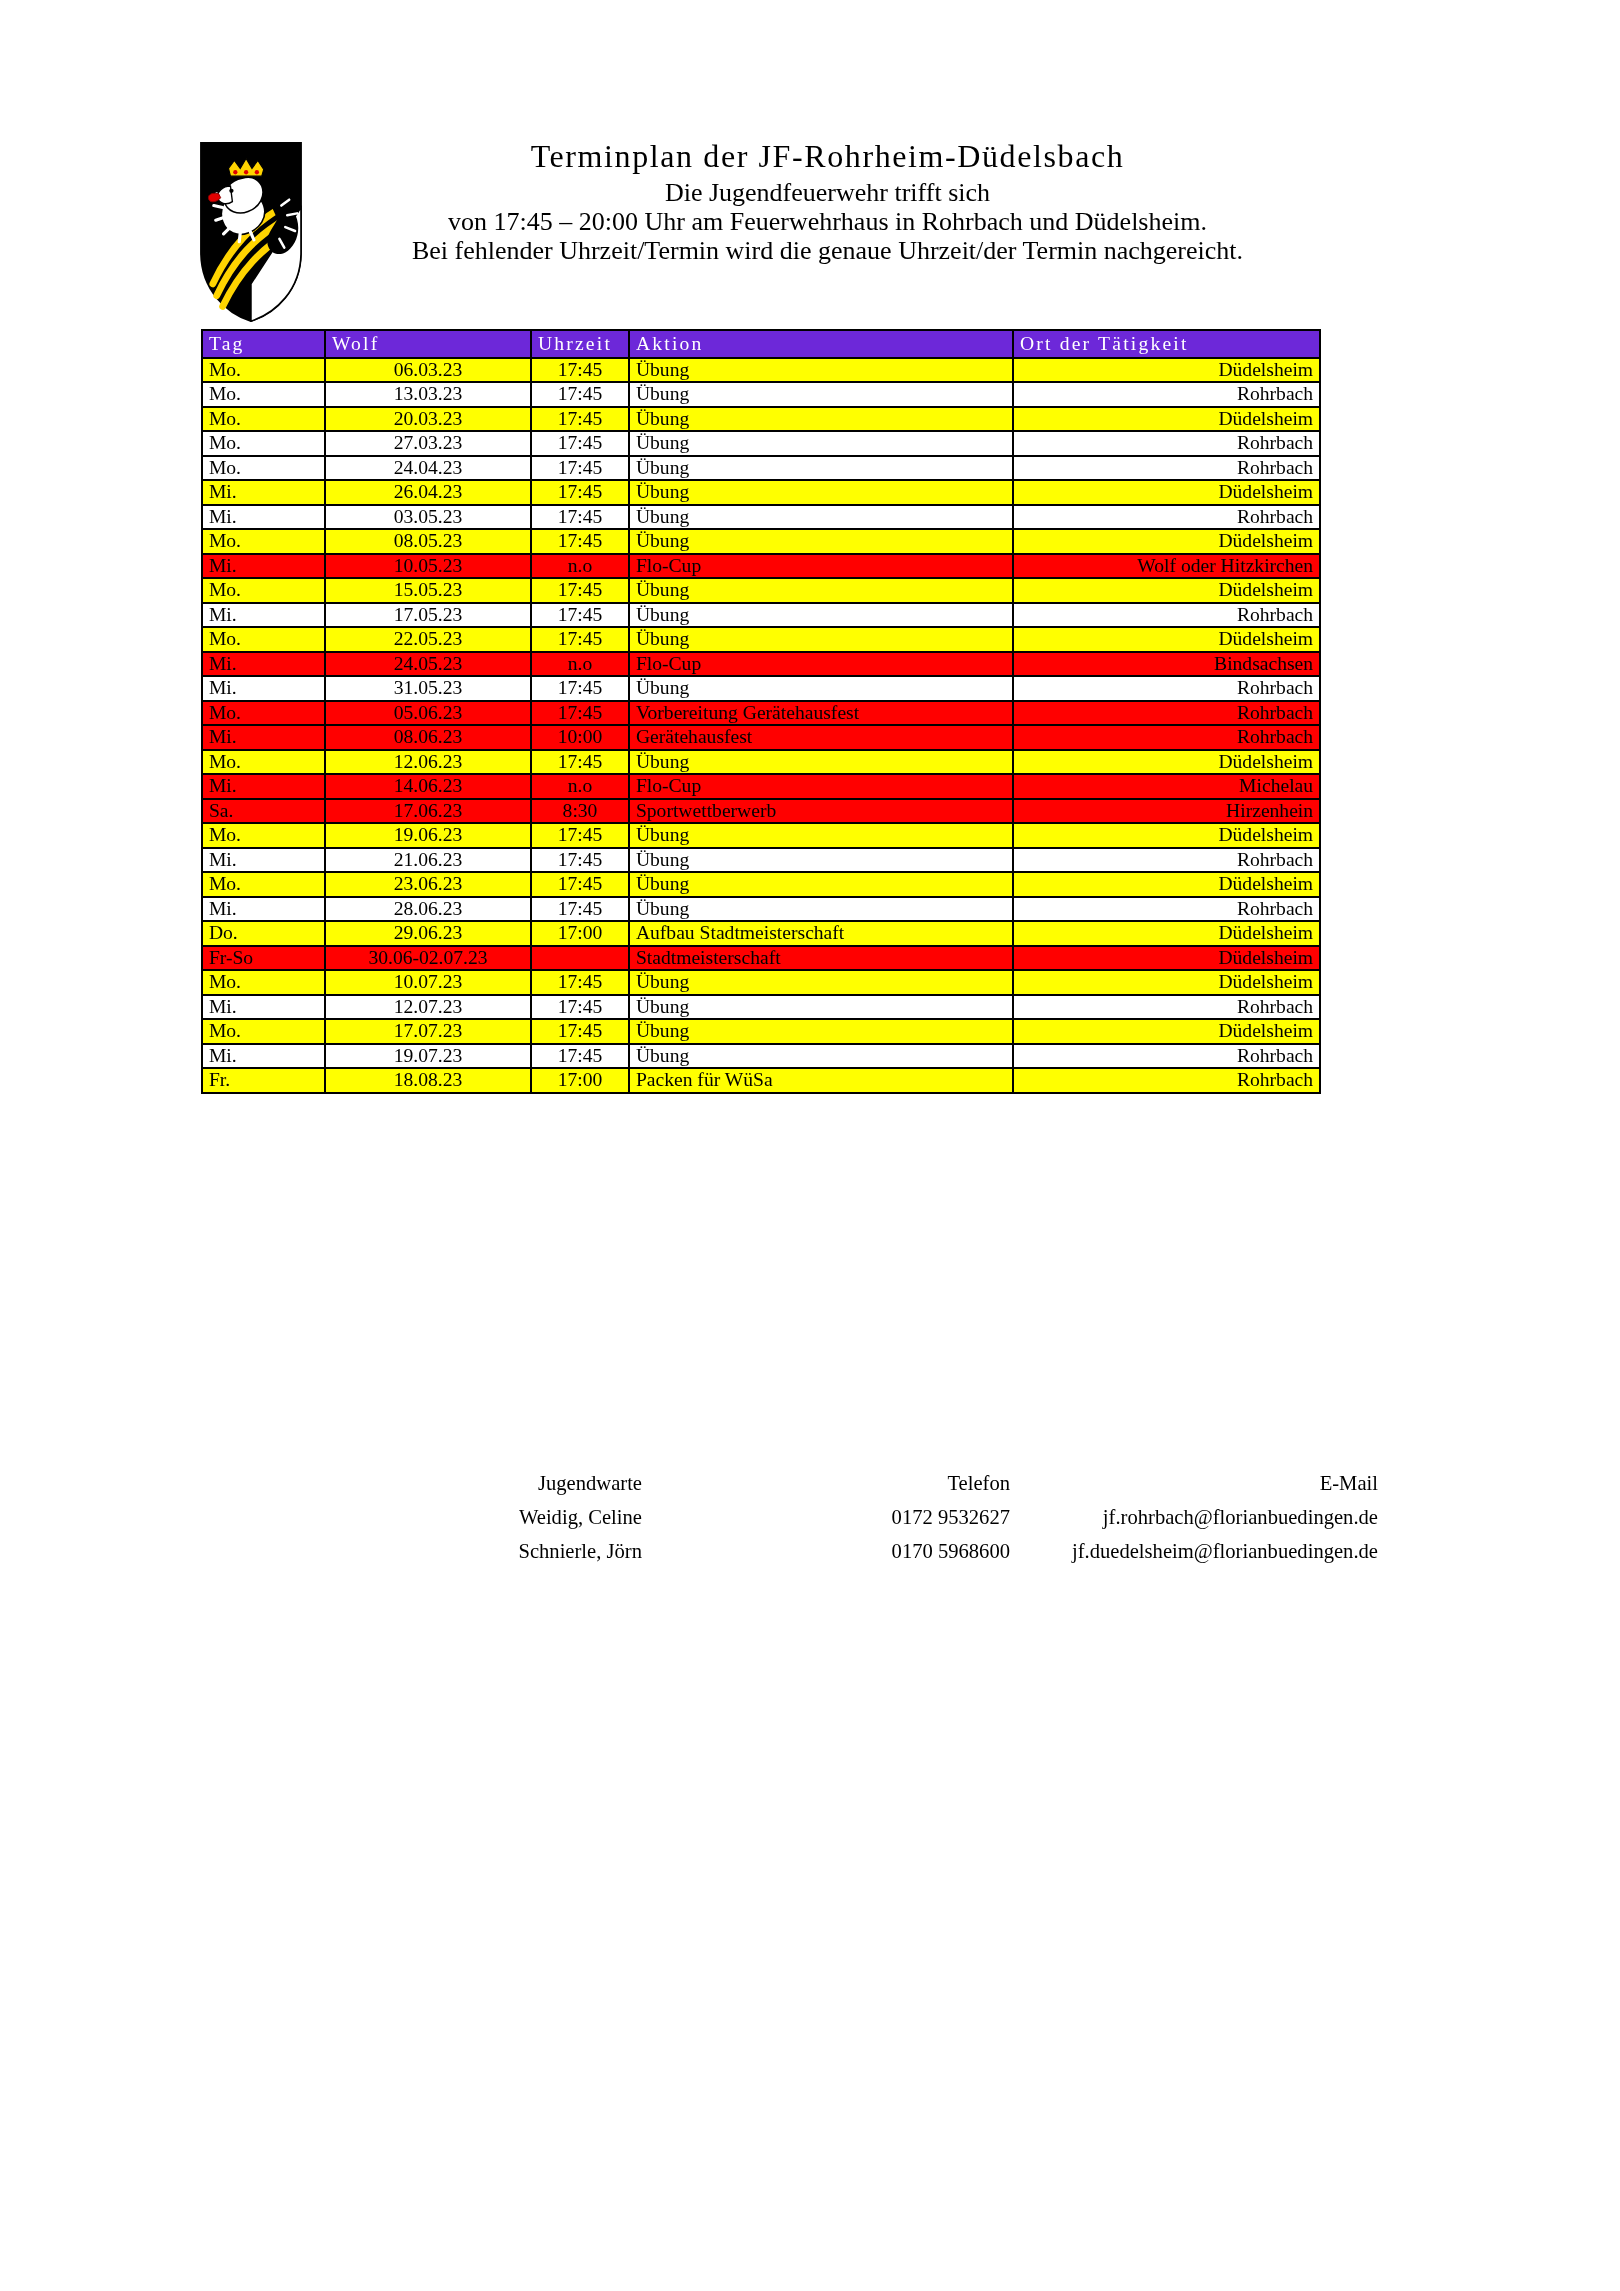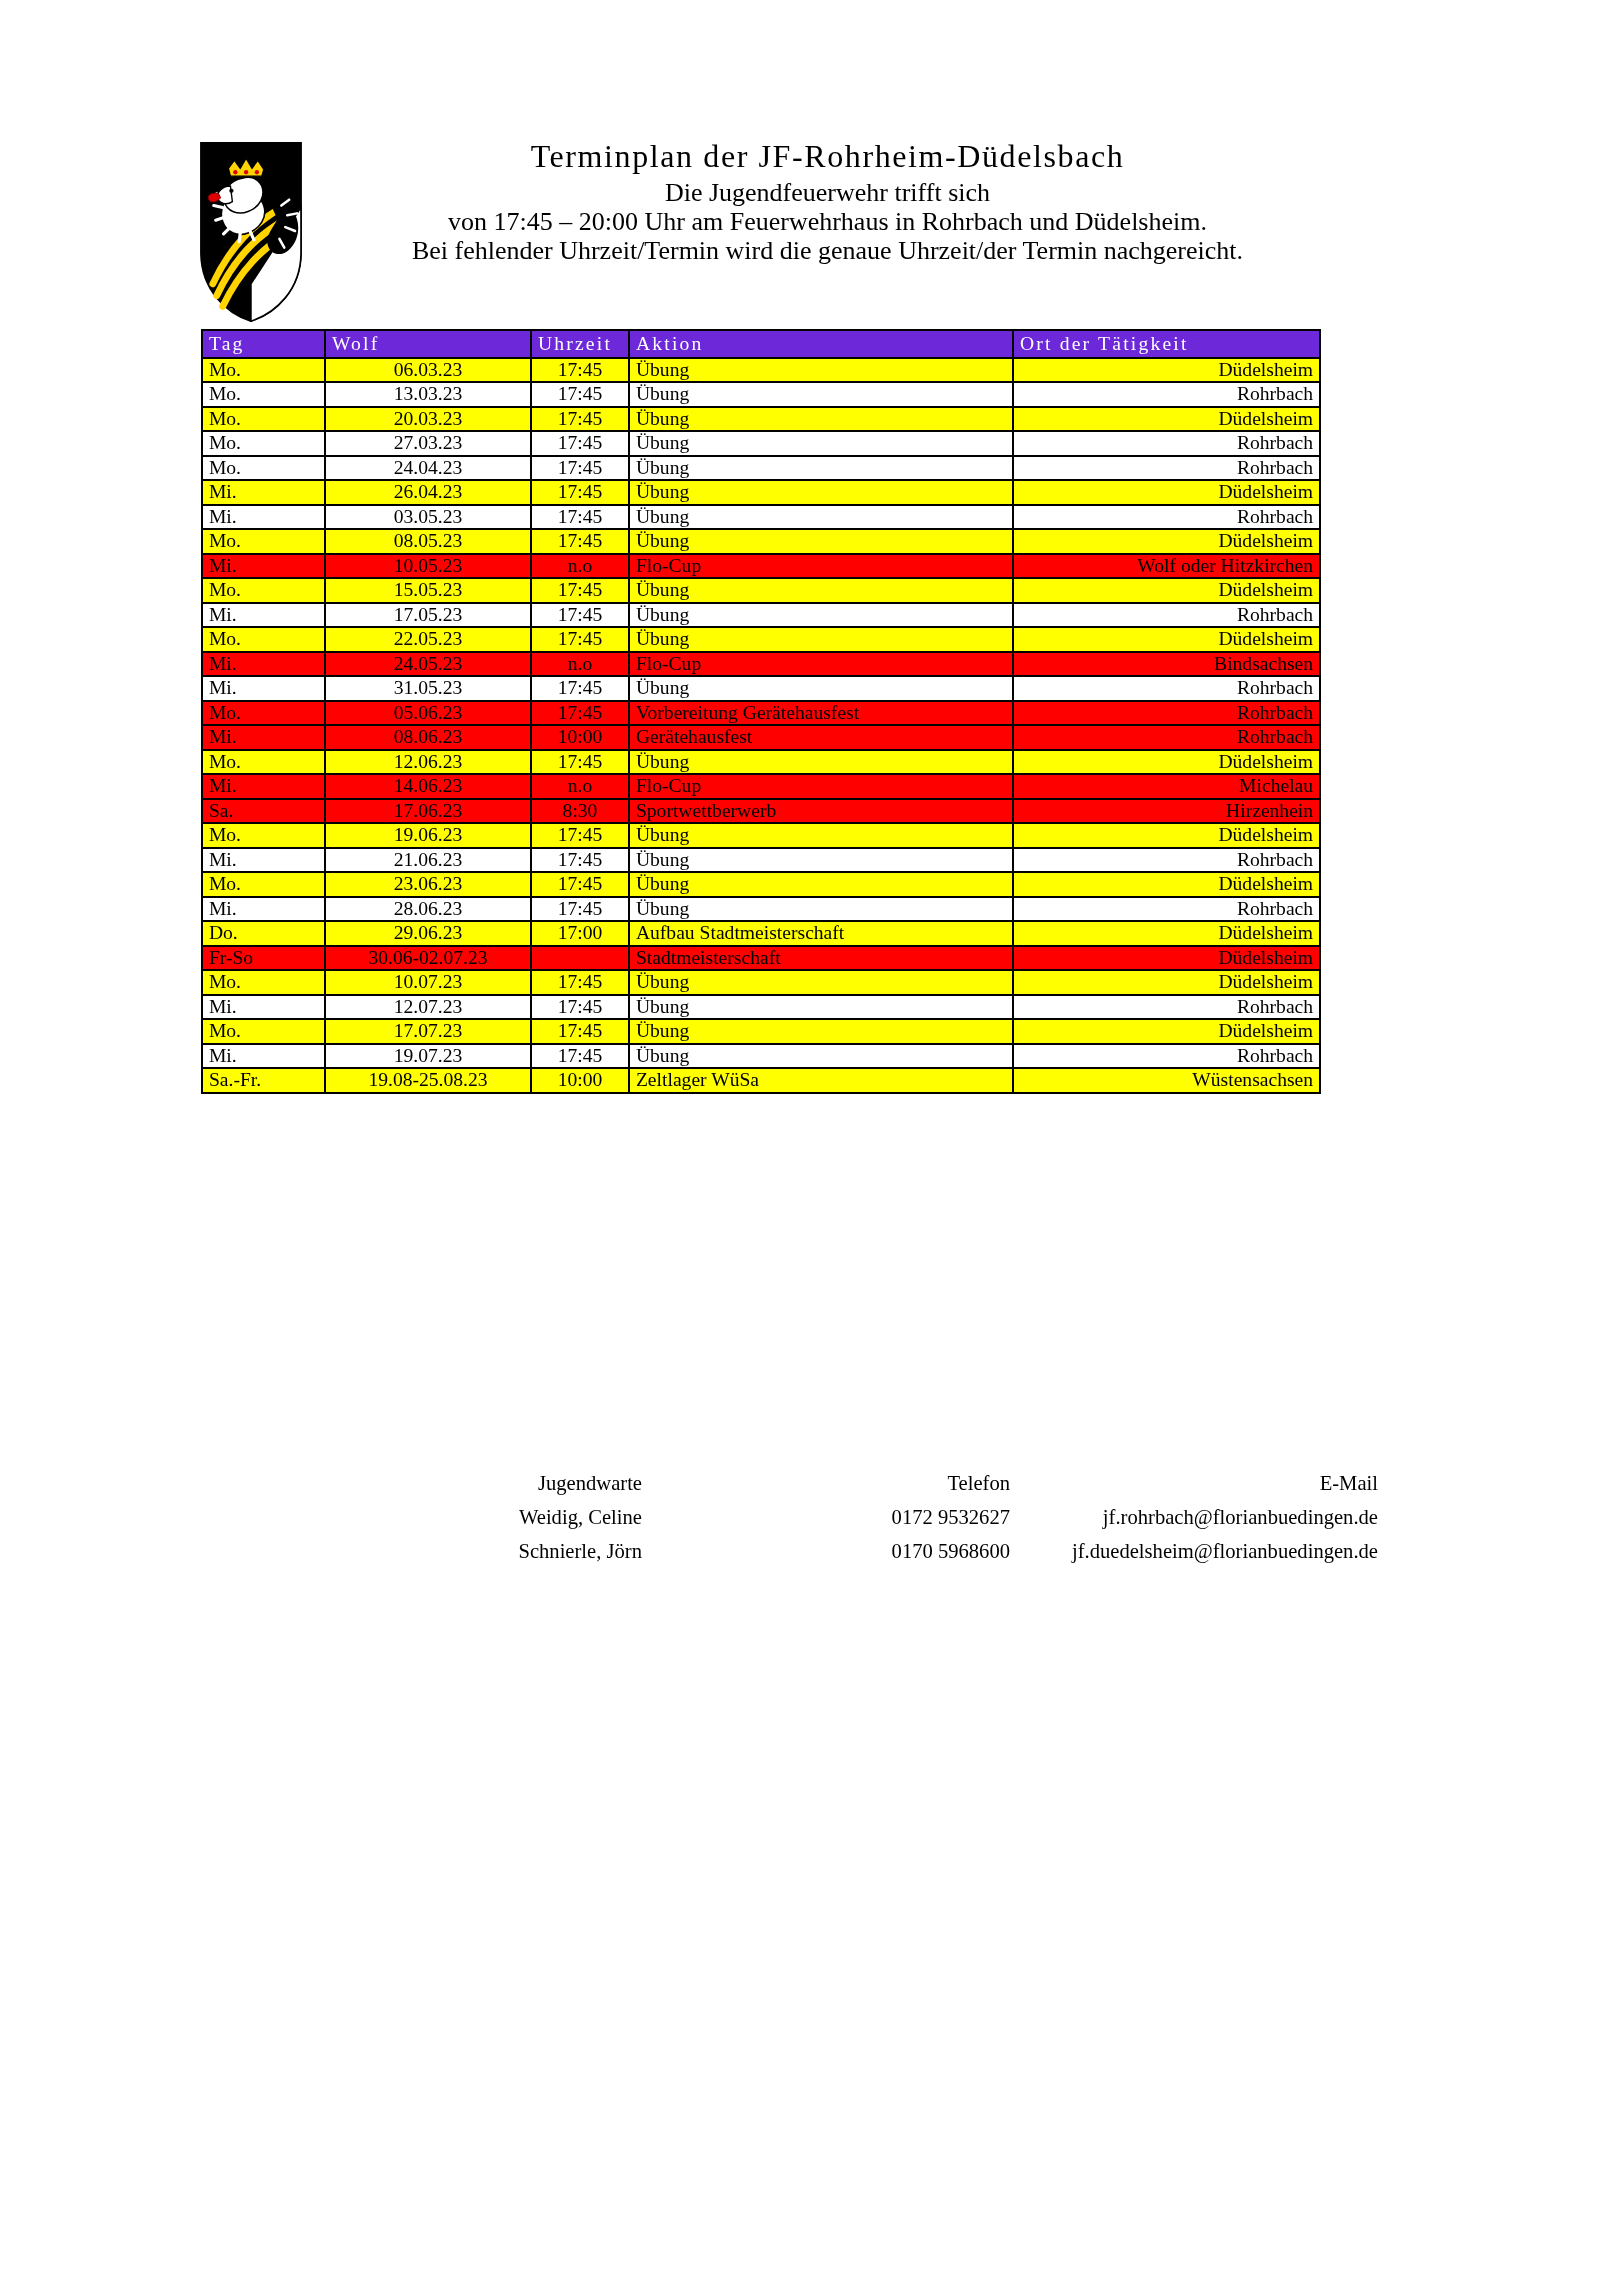--- a/index.html
+++ b/index.html
@@ -418,25 +418,25 @@
             <td class="col-ort">Düdelsheim</td>
           </tr>
           <tr class="bg-white">
             <td class="col-tag">Mi.</td>
             <td class="col-datum">19.07.23</td>
             <td class="col-uhrzeit">17:45</td>
             <td class="col-aktion">Übung</td>
             <td class="col-ort">Rohrbach</td>
           </tr>
           <tr class="bg-yellow">
-            <td class="col-tag">Sa.-Fr.</td>
-            <td class="col-datum">19.08-25.08.23</td>
-            <td class="col-uhrzeit">10:00</td>
-            <td class="col-aktion">Zeltlager WüSa</td>
-            <td class="col-ort">Wüstensachsen</td>
+            <td class="col-tag">Fr.</td>
+            <td class="col-datum">18.08.23</td>
+            <td class="col-uhrzeit">17:00</td>
+            <td class="col-aktion">Packen für WüSa</td>
+            <td class="col-ort">Rohrbach</td>
           </tr>
         </tbody>
     </table>
   </div>
 
   <div class="contacts">
     <table>
       <colgroup>
           <col class="k-name">
           <col class="k-phone">

